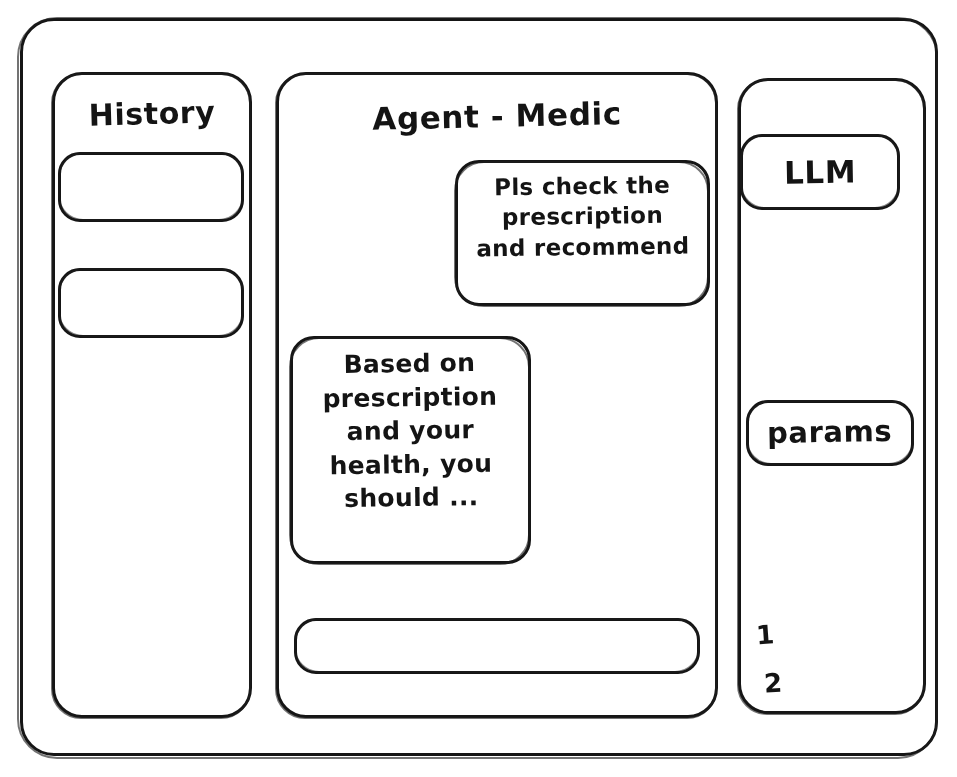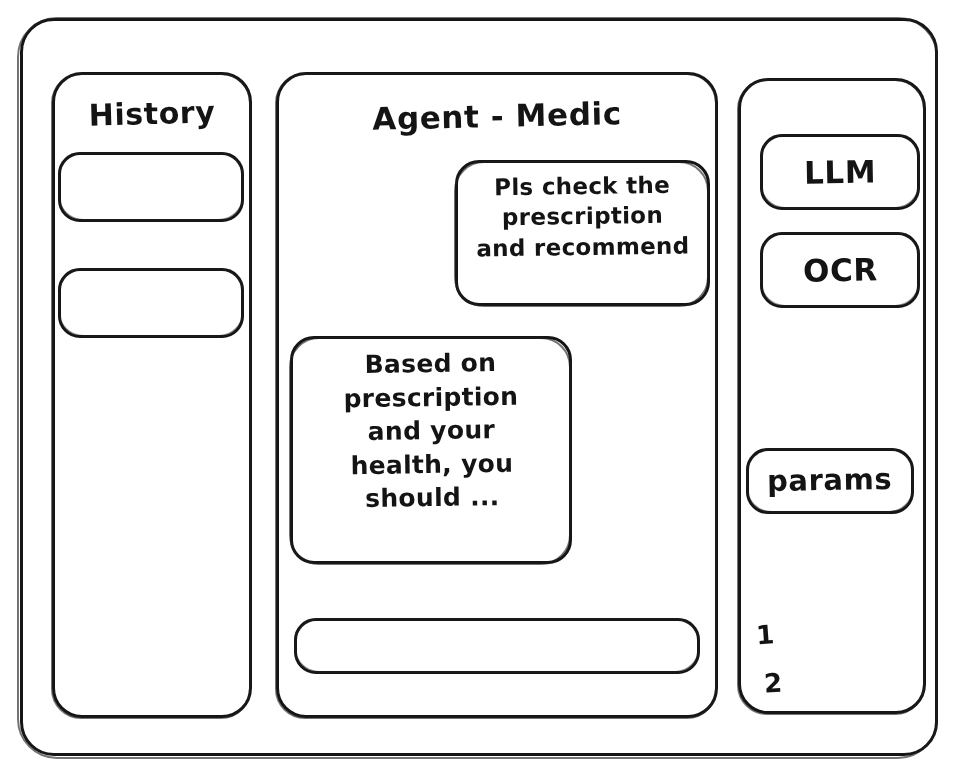--- a/index.html
+++ b/index.html
@@ -153,56 +153,56 @@
     left: 455px;
     top: 160px;
     width: 255px;
     height: 146px;
   }
   #user-bubble .txt { font-size: 23px; }
 
   #agent-bubble {
     left: 290px;
     top: 336px;
-    width: 282px;
+    width: 241px;
     height: 228px;
   }
   #agent-bubble .txt { font-size: 25px; line-height: 1.34; }
 
   
   #composer {
     left: 294px;
     top: 618px;
     width: 406px;
     height: 56px;
     border-radius: 22px;
   }
 
   
   .chip {
-    left: 760px;
+    left: 740px;
     width: 160px;
     display: flex;
     align-items: center;
     justify-content: center;
     border-radius: 20px;
   }
   .chip .txt {
     font-family: "DejaVu Sans", sans-serif;
     font-weight: 700;
     color: #141414;
     letter-spacing: .6px;
     transform: rotate(-1deg);
     text-align: center;
     white-space: pre-line;
     line-height: 1.3;
   }
   #chip-llm   { top: 134px; height: 76px; }
   #chip-ocr   { top: 232px; height: 76px; }
-  #chip-params{ top: 400px; height: 66px; left: 746px; width: 168px; margin-top: 48px; }
+  #chip-params{ top: 400px; height: 66px; left: 746px; width: 168px; }
   #chip-doc   { top: 504px; height: 112px; }
 
   #chip-llm .txt    { font-size: 31px; }
   #chip-ocr .txt    { font-size: 31px; }
   #chip-params .txt { font-size: 29px; }
   #chip-doc .txt    { font-size: 29px; }
 
   
   .source-num {
     position: absolute;
@@ -245,23 +245,20 @@
   </div>
 
   <div class="sk thin" id="composer"></div>
 
   <div class="sk" id="tools-panel"></div>
 
   <div class="sk thin chip" id="chip-llm">
     <span class="txt">LLM</span>
   </div>
 
-  <div class="sk thin chip" id="chip-ocr">
-    <span class="txt">OCR</span>
-  </div>
 
   <div class="sk thin chip" id="chip-params">
     <span class="txt">params</span>
   </div>
 
 
   <span class="source-num" id="source-num-0">1</span>
   <span class="source-num" id="source-num-1">2</span>
 
 </div>

